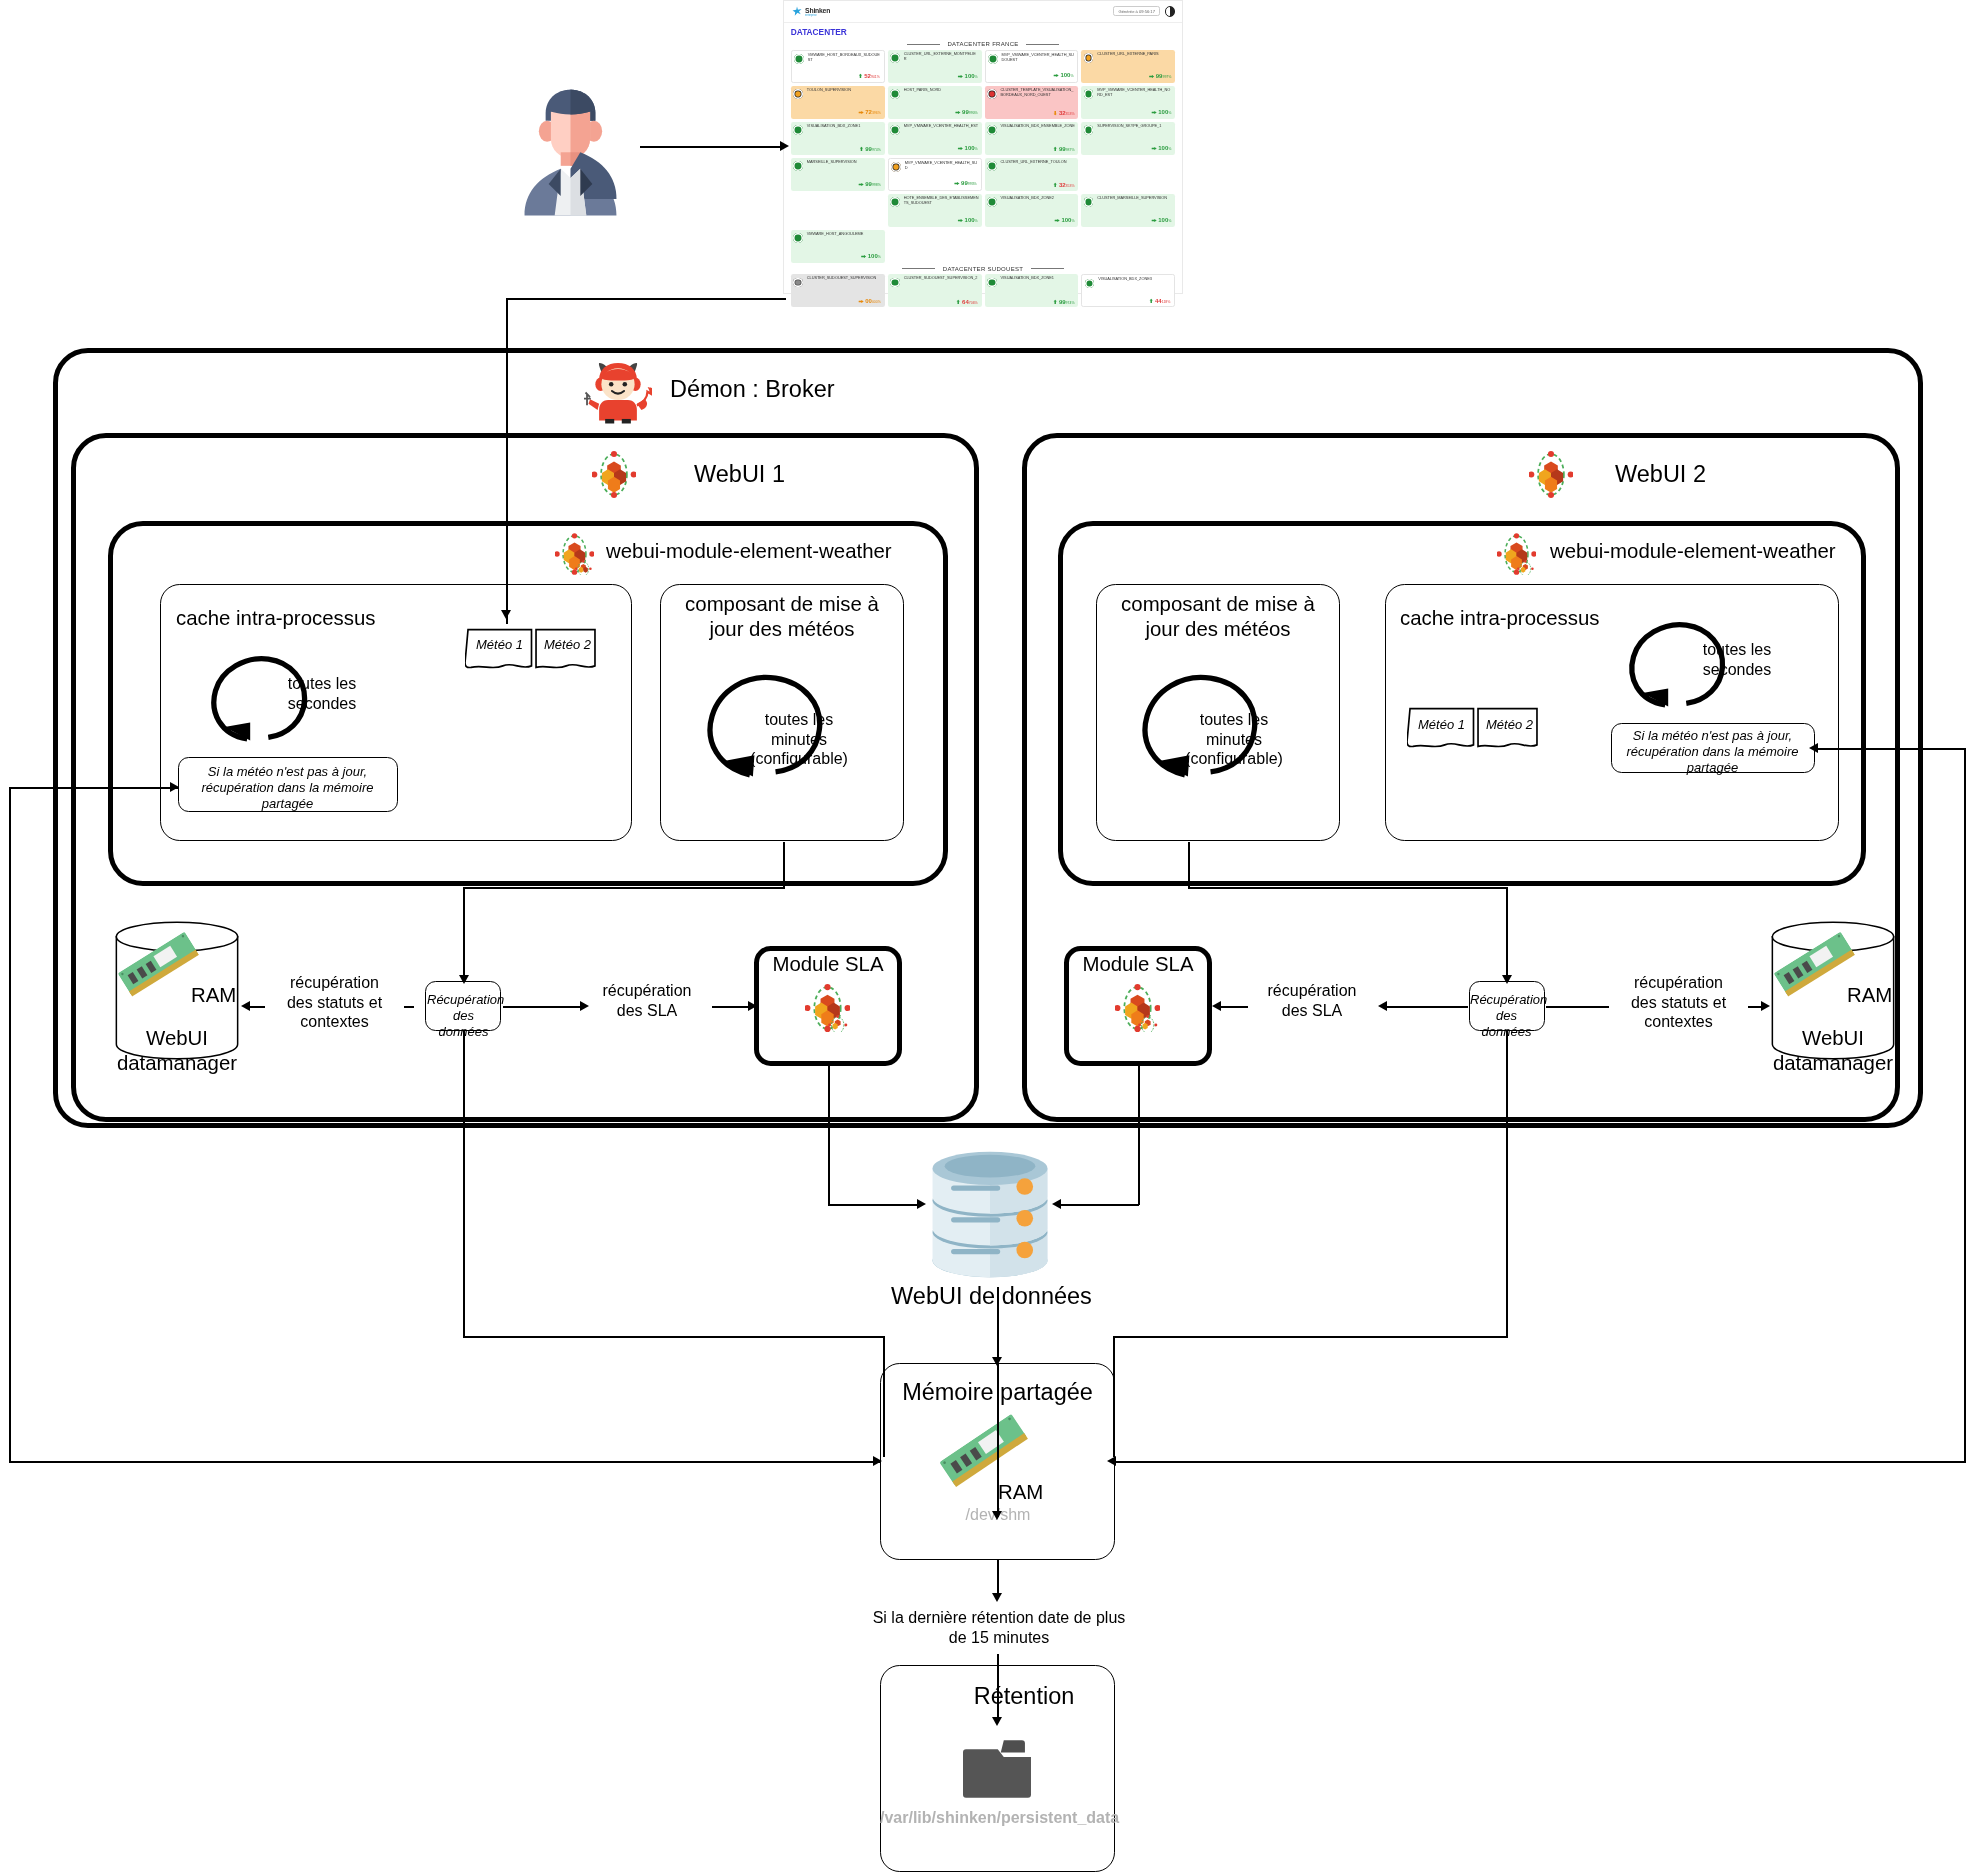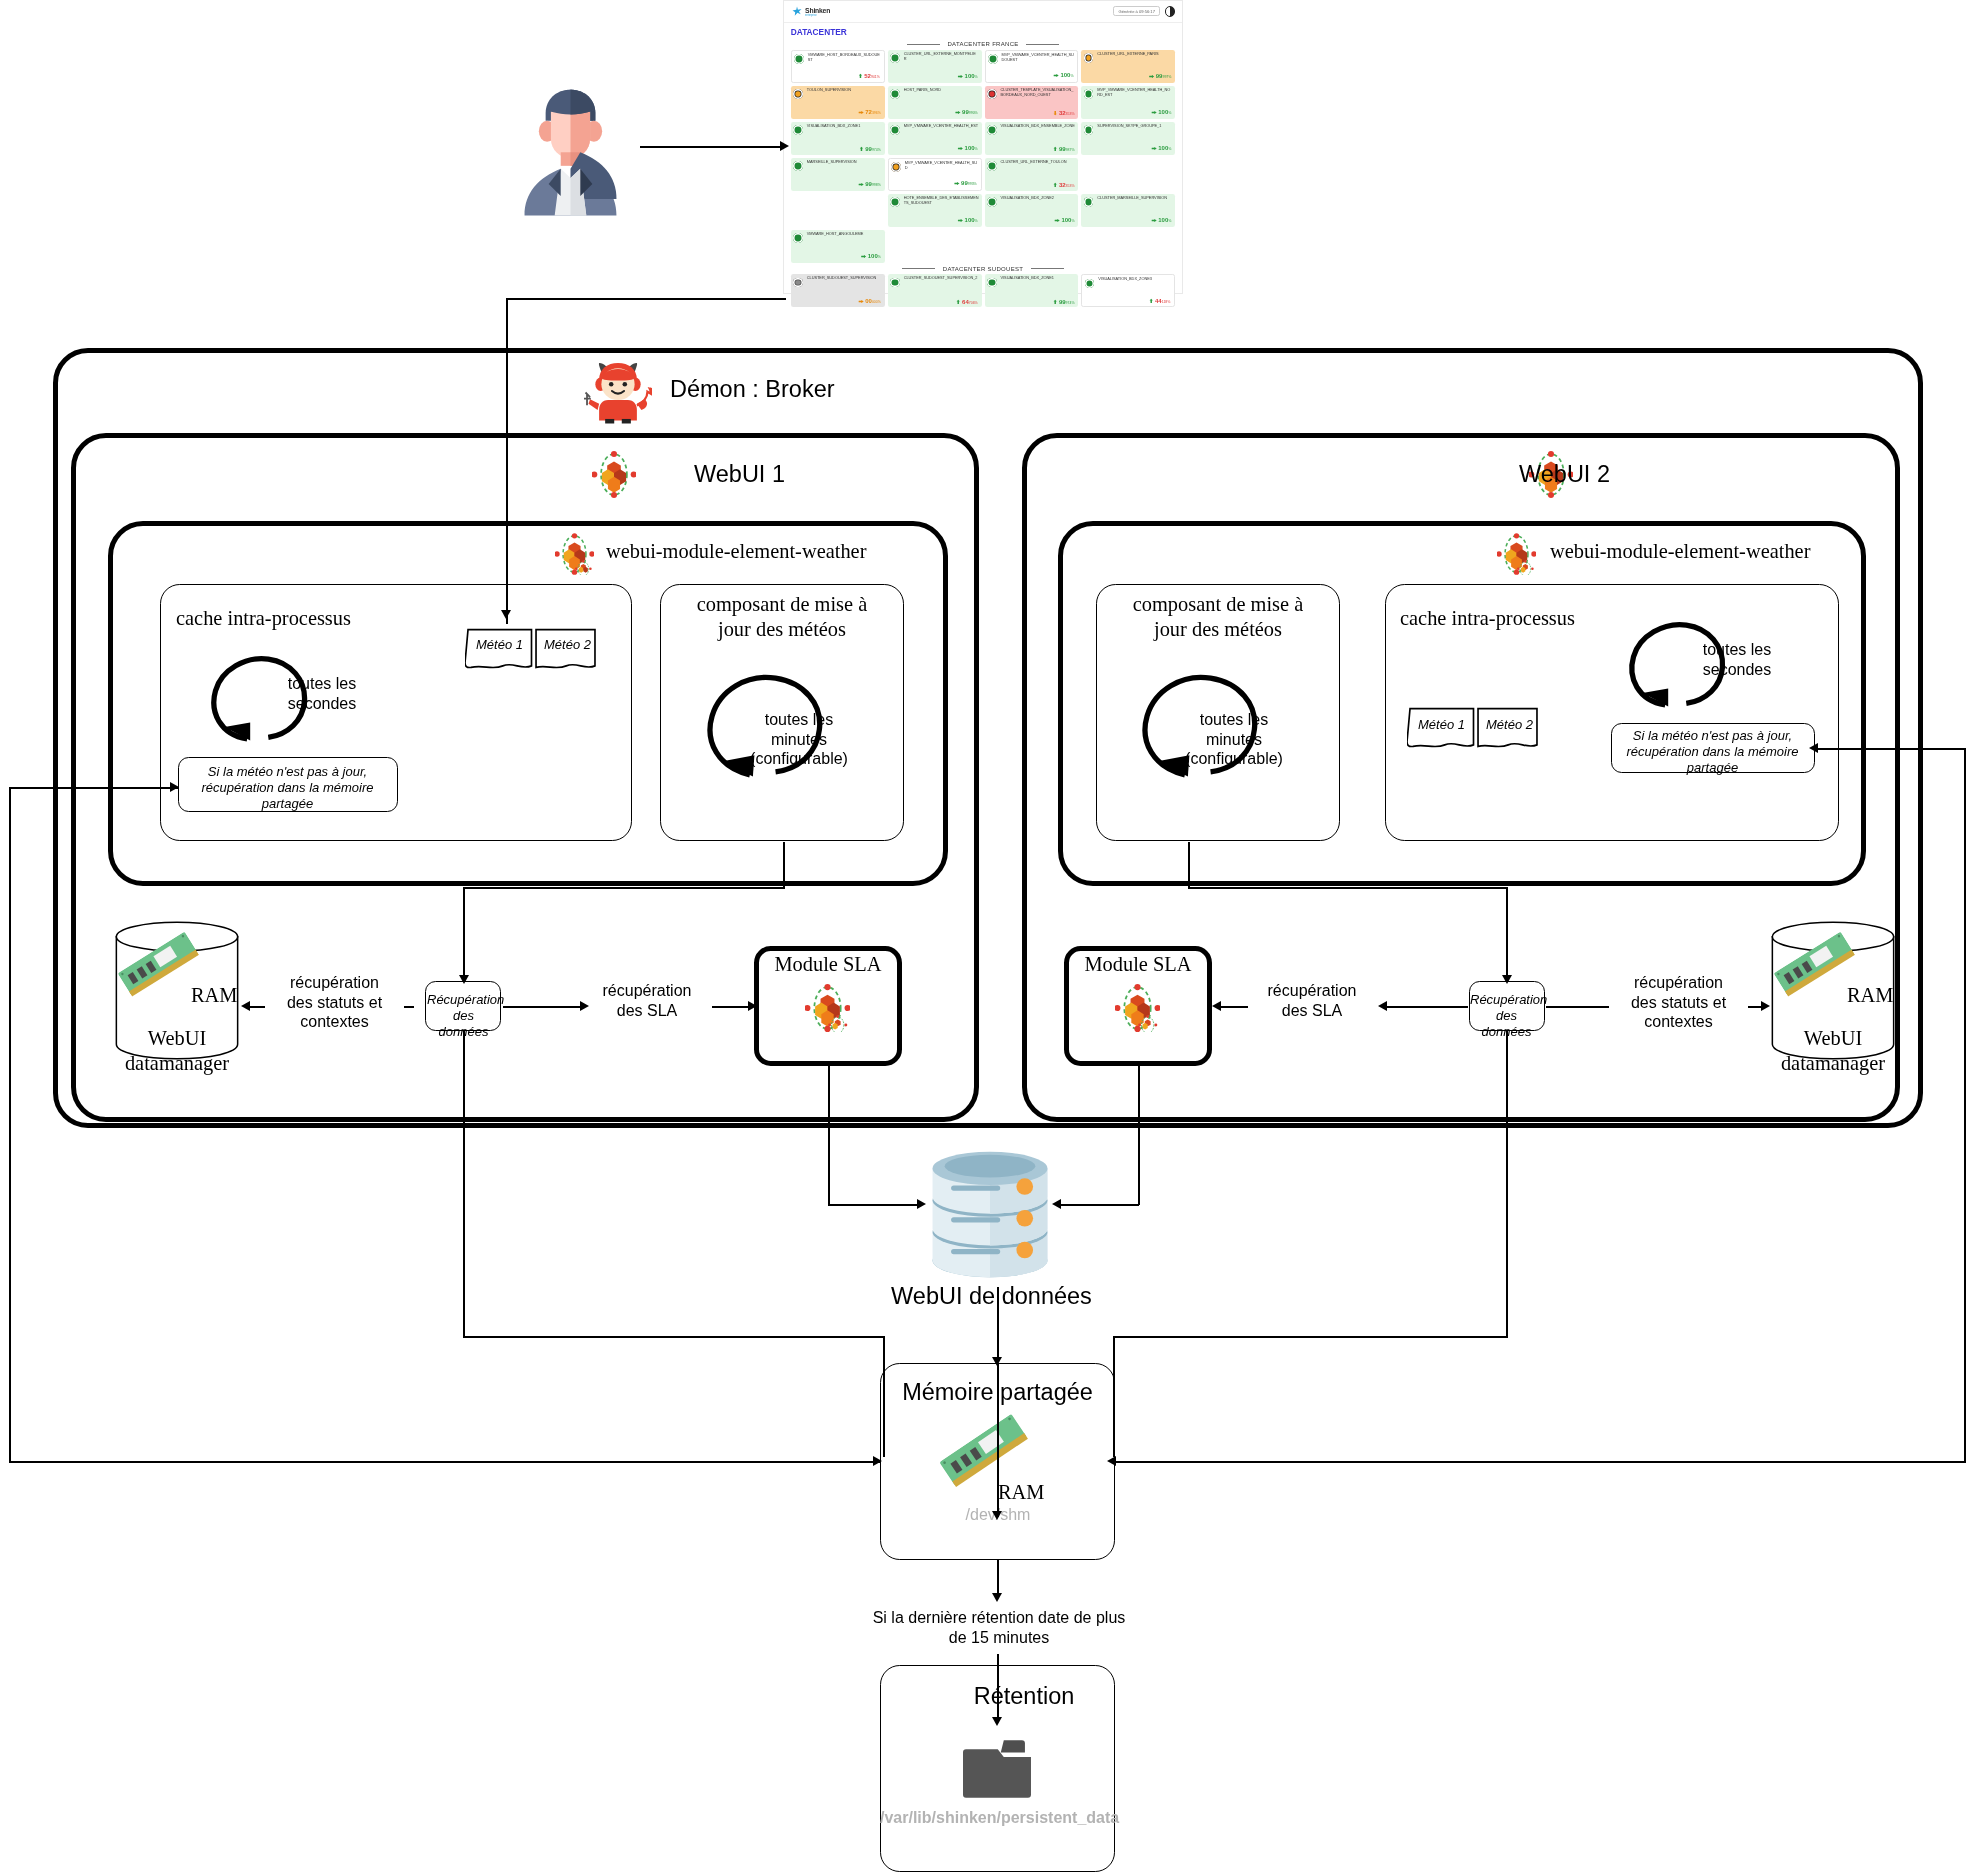--- a/index.html
+++ b/index.html
@@ -9,21 +9,21 @@
   .txt{position:absolute;box-sizing:border-box;text-align:center;line-height:1.22;white-space:pre-line;}
 
   
   .thickbox{border:5.3px solid #000;border-radius:35px;background:transparent;}
   .thinbox{border:1.5px solid #000;border-radius:19.7px;background:transparent;}
   .thinbox-sm{border:1.5px solid #000;border-radius:10.6px;background:#fff;}
   .sla{border:5.3px solid #000;border-radius:16.7px;background:#fff;}
 
   
   .lbl-big{font-size:23.5px;}
-  .lbl-mid{font-size:20.4px;font-family:Liberation Serif, serif;}
+  .lbl-mid{font-size:20.4px;}
   .lbl-sm{font-size:16px;}
   .lbl-xs{font-size:13px;font-style:italic;}
   .grey{color:#b3b3b3;}
 
   
   .ln{position:absolute;background:#000;}
   .ln.h{height:1.5px;}
   .ln.v{width:1.5px;}
   .arw{position:absolute;width:0;height:0;}
   .arw.r{border-top:5.3px solid transparent;border-bottom:5.3px solid transparent;border-left:9.8px solid #000;}
@@ -467,21 +467,21 @@
       <polygon points="29,14 38,19 38,30 29,35 20,30 20,19" fill="#d94a1e"></polygon>
       <polygon points="21,24 29,29 29,40 21,45 13,40 13,29" fill="#f0a51e"></polygon>
       <polygon points="37,24 45,29 45,40 37,45 29,40 29,29" fill="#b5381a"></polygon>
       <polygon points="29,34 37,39 37,50 29,55 21,50 21,39" fill="#ef7c1a"></polygon>
       <circle cx="29" cy="4" r="4" fill="#e23b2e"></circle>
         <circle cx="29" cy="58" r="4" fill="#e23b2e"></circle>
       <circle cx="3" cy="31" r="4" fill="#e23b2e"></circle>
         <circle cx="55" cy="31" r="4" fill="#e23b2e"></circle>
     </svg>
   </div>
-  <div class="txt lbl-big" style="left:1519px;top:460px;width:212px;text-align:left;">WebUI 2</div>
+  <div class="txt lbl-big" style="left:1615px;top:460px;width:212px;text-align:left;">WebUI 2</div>
 
   <div class="abs thickbox" style="left:1058px;top:521px;width:808px;height:365px;"></div>
   <div class="shk" style="left:1497px;top:533px;">
     <svg width="39" height="42" viewBox="0 0 58 62">
       <ellipse cx="29" cy="31" rx="17" ry="27" fill="none" stroke="#4cae5a" stroke-width="2.3" stroke-dasharray="5 4"></ellipse>
       <polygon points="29,14 38,19 38,30 29,35 20,30 20,19" fill="#d94a1e"></polygon>
       <polygon points="21,24 29,29 29,40 21,45 13,40 13,29" fill="#f0a51e"></polygon>
       <polygon points="37,24 45,29 45,40 37,45 29,40 29,29" fill="#b5381a"></polygon>
       <polygon points="29,34 37,39 37,50 29,55 21,50 21,39" fill="#ef7c1a"></polygon>
       <circle cx="29" cy="4" r="4" fill="#e23b2e"></circle>

